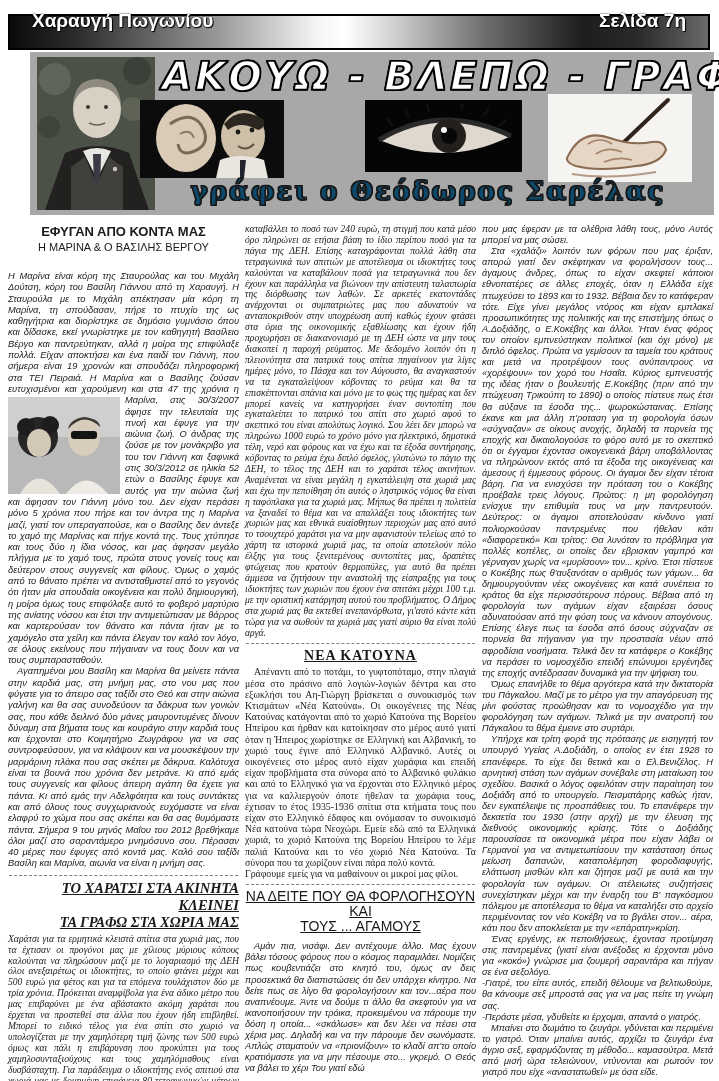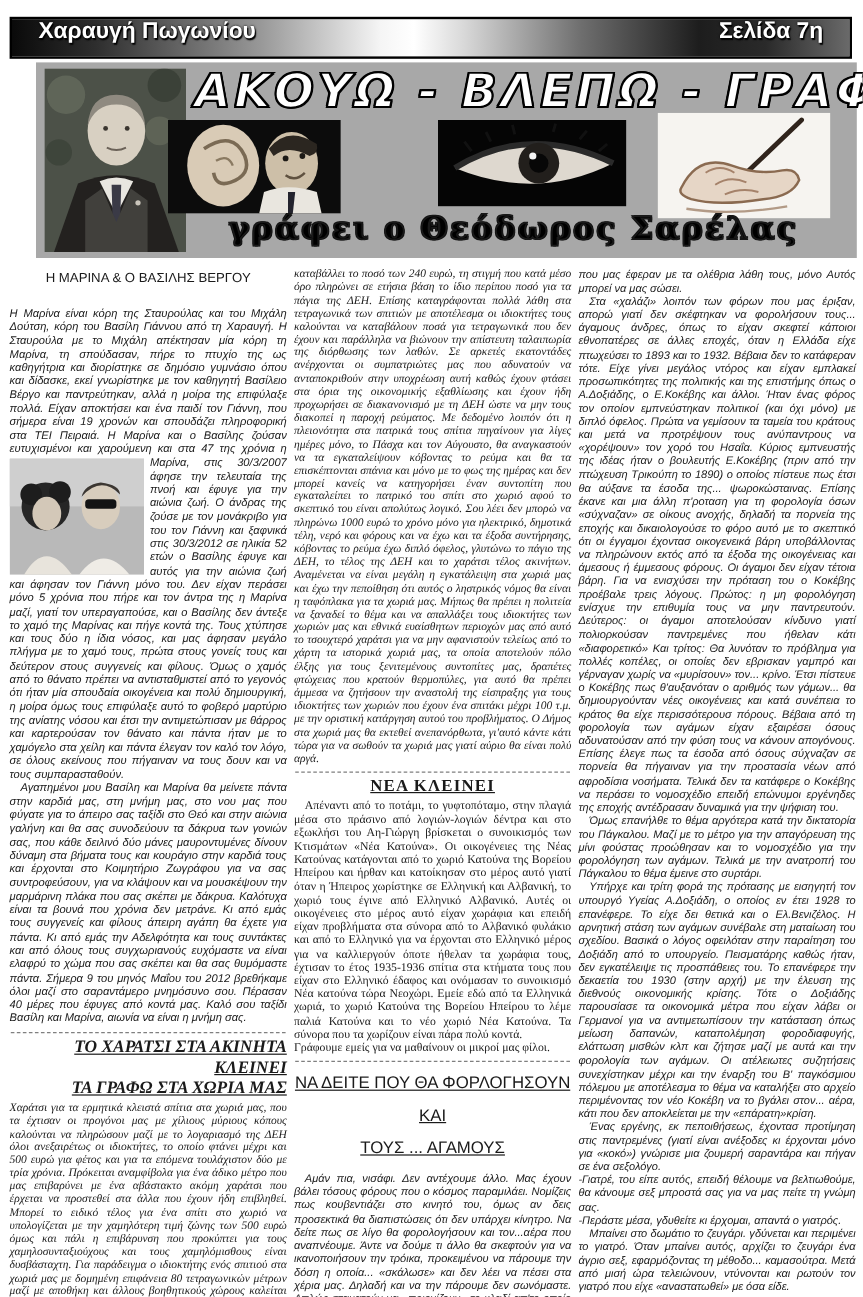--- a/index.html
+++ b/index.html
@@ -1,56 +1,56 @@
 <!DOCTYPE html>
 <html lang="el"><head>
 <meta charset="utf-8">
 <style>
   html,body{margin:0;padding:0;background:#fff;}
   .page{position:relative;width:719px;height:1081px;background:#fff;overflow:hidden;
         font-family:"Liberation Sans",sans-serif;color:#1a1a1a;}
   
   .masthead{position:absolute;left:8px;top:14px;width:702px;height:35px;box-sizing:border-box;
-        border:2px solid #000;display:flex;align-items:flex-start;justify-content:space-between;padding:0 22px;
+        border:2px solid #000;display:flex;align-items:flex-end;justify-content:space-between;padding:16px 22px;
         background:linear-gradient(90deg,#0a0a0a 0%,#2e2e2e 10%,#9a9a9a 30%,#f5f5f5 44%,#ffffff 48%,#d8d8d8 54%,#6e6e6e 68%,#1d1d1d 82%,#2a2a2a 90%,#6a6a6a 100%);}
   .masthead .mtxt{color:#fff;font-size:19px;font-weight:bold;text-shadow:0 0 2px #000,1px 1px 1px #000;}
   
   .banner{position:absolute;left:30px;top:52px;width:684px;height:163px;background:#a8a8a8;}
   .portrait{position:absolute;left:7px;top:5px;width:118px;height:153px;}
   .banner-title{position:absolute;left:132px;right:2px;top:2px;text-align:center;white-space:nowrap;
         font-family:"DejaVu Sans",sans-serif;font-style:italic;font-weight:bold;font-size:39px;
         color:#fff;-webkit-text-stroke:1.6px #000;text-shadow:1px 1px 0 #000,-1px -1px 0 #000,1px -1px 0 #000,-1px 1px 0 #000;
         letter-spacing:3px;}
   .bimg{position:absolute;display:block;}
   .img-ear{left:110px;top:48px;}
   .img-eye{left:335px;top:48px;}
   .img-hand{left:518px;top:42px;}
   .banner-byline{position:absolute;left:120px;right:8px;top:124px;text-align:center;white-space:nowrap;
-        font-family:"DejaVu Serif",serif;font-weight:bold;font-size:26px;color:#000000;
+        font-family:"DejaVu Serif",serif;font-weight:bold;font-size:26px;color:#0c4a6e;
         -webkit-text-stroke:1.2px #1a1a1a;text-shadow:1px 1px 0 #111,-1px -1px 0 #111,1px -1px 0 #111,-1px 1px 0 #111;
         letter-spacing:2px;}
   
   .cols{position:absolute;left:8px;top:224px;width:705px;display:flex;gap:6px;}
   .col{width:231px;box-sizing:border-box;}
   .kicker{font-size:13px;font-weight:bold;text-align:center;line-height:15px;margin:0;}
   .obit-title{font-size:11px;font-weight:normal;text-align:center;line-height:16px;margin:0 0 16px 0;}
   .body-sans{font-size:9.3px;line-height:11.3px;text-align:justify;font-style:italic;}
   .body-sans p{margin:0;}
   .p-indent{text-indent:9px;}
   .inline-photo{float:left;width:112px;height:97px;margin:2px 5px 1px 0;}
   .sep{border:none;border-top:1px dashed #7f7f7f;margin:5px 1px 4px 1px;height:0;}
   .haratsi-h{font-family:"Liberation Serif",serif;font-weight:bold;font-style:italic;font-size:14.5px;
         text-align:right;text-decoration:underline;line-height:17px;margin:2px 0 3px 0;}
   .body-serif-it{font-family:"Liberation Serif",serif;font-style:italic;font-size:9.6px;line-height:10.9px;text-align:justify;}
   .body-serif-it p{margin:0;}
   .katouna-h{font-family:"Liberation Serif",serif;font-weight:bold;font-size:14px;text-align:center;
         text-decoration:underline;letter-spacing:1px;margin:3px 0 2px 0;}
   .body-serif{font-family:"Liberation Serif",serif;font-size:9.8px;line-height:11.2px;text-align:justify;}
   .body-serif p{margin:0;}
-  .agamoi-h{font-size:14px;font-weight:normal;text-align:center;text-decoration:underline;line-height:27px;margin:4px 0 7px 0;}
+  .agamoi-h{font-size:14px;font-weight:normal;text-align:center;text-decoration:underline;line-height:15px;margin:4px 0 7px 0;}
   .body-sans-it{font-style:italic;font-size:9.2px;line-height:11.1px;text-align:justify;}
   .body-sans-it p{margin:0;}
 </style>
 </head>
 <body>
 
 <div class="page">
 
   <div class="masthead">
     <span class="mtxt">Χαραυγή Πωγωνίου</span>
@@ -109,20 +109,21 @@
       <path d="M40,50 Q52,42 64,50 M48,60 Q60,52 74,58 M56,68 Q70,62 84,66" stroke="#a5826a" stroke-width="1.6" fill="none"></path>
       <path d="M24,80 Q60,86 108,78" stroke="#b29a86" stroke-width="2" fill="none"></path>
     </svg>
 
     <div class="banner-byline">γράφει ο Θεόδωρος Σαρέλας</div>
   </div>
 
   <div class="cols">
 
     <div class="col">
+      <p class="kicker">ΕΦΥΓΑΝ ΑΠΟ ΚΟΝΤΑ ΜΑΣ</p>
       <p class="obit-title">Η ΜΑΡΙΝΑ &amp; Ο ΒΑΣΙΛΗΣ ΒΕΡΓΟΥ</p>
       <div class="body-sans">
         <span>Η Μαρίνα είναι κόρη της Σταυρούλας και του Μιχάλη Δούτση, κόρη του Βασίλη Γιάννου από τη Χαραυγή. Η Σταυρούλα με το Μιχάλη απέκτησαν μία κόρη τη Μαρίνα, τη σπούδασαν, πήρε το πτυχίο της ως καθηγήτρια και διορίστηκε σε δημόσιο γυμνάσιο όπου και δίδασκε, εκεί γνωρίστηκε με τον καθηγητή Βασίλειο Βέργο και παντρεύτηκαν, αλλά η μοίρα της επιφύλαξε πολλά. Είχαν αποκτήσει και ένα παιδί τον Γιάννη, που σήμερα είναι 19 χρονών και σπουδάζει πληροφορική στα ΤΕΙ Πειραιά. Η Μαρίνα και ο Βασίλης ζούσαν ευτυχισμένοι και χαρούμενη και στα 47 της χρόνια η</span>
         <svg class="inline-photo" viewBox="0 0 112 97" xmlns="http://www.w3.org/2000/svg">
           <rect width="112" height="97" fill="#b9b9b9"></rect>
           <rect width="112" height="40" fill="#cfcfcf"></rect>
           <circle cx="30" cy="40" r="20" fill="#262626"></circle>
           <circle cx="18" cy="30" r="9" fill="#1d1d1d"></circle>
           <circle cx="42" cy="28" r="9" fill="#1d1d1d"></circle>
           <ellipse cx="31" cy="46" rx="12" ry="14" fill="#d3c8b8"></ellipse>
@@ -143,21 +144,21 @@
       <div class="body-serif-it">
         <p>Χαράτσι για τα ερμητικά κλειστά σπίτια στα χωριά μας, που τα έχτισαν οι προγόνοι μας με χίλιους μύριους κόπους καλούνται να πληρώσουν μαζί με το λογαριασμό της ΔΕΗ όλοι ανεξαιρέτως οι ιδιοκτήτες, το οποίο φτάνει μέχρι και 500 ευρώ για φέτος και για τα επόμενα τουλάχιστον δύο με τρία χρόνια. Πρόκειται αναμφίβολα για ένα άδικο μέτρο που μας επιβαρύνει με ένα αβάστακτο ακόμη χαράτσι που έρχεται να προστεθεί στα άλλα που έχουν ήδη επιβληθεί. Μπορεί το ειδικό τέλος για ένα σπίτι στο χωριό να υπολογίζεται με την χαμηλότερη τιμή ζώνης των 500 ευρώ όμως και πάλι η επιβάρυνση που προκύπτει για τους χαμηλοσυνταξιούχους και τους χαμηλόμισθους είναι δυσβάσταχτη. Για παράδειγμα ο ιδιοκτήτης ενός σπιτιού στα χωριά μας με δομημένη επιφάνεια 80 τετραγωνικών μέτρων μαζί με αποθήκη και άλλους βοηθητικούς χώρους καλείται να</p>
       </div>
     </div>
 
     <div class="col">
       <div class="body-serif-it">
         <p>καταβάλλει το ποσό των 240 ευρώ, τη στιγμή που κατά μέσο όρο πληρώνει σε ετήσια βάση το ίδιο περίπου ποσό για τα πάγια της ΔΕΗ. Επίσης καταγράφονται πολλά λάθη στα τετραγωνικά των σπιτιών με αποτέλεσμα οι ιδιοκτήτες τους καλούνται να καταβάλουν ποσά για τετραγωνικά που δεν έχουν και παράλληλα να βιώνουν την απίστευτη ταλαιπωρία της διόρθωσης των λαθών. Σε αρκετές εκατοντάδες ανέρχονται οι συμπατριώτες μας που αδυνατούν να ανταποκριθούν στην υποχρέωση αυτή καθώς έχουν φτάσει στα όρια της οικονομικής εξαθλίωσης και έχουν ήδη προχωρήσει σε διακανονισμό με τη ΔΕΗ ώστε να μην τους διακοπεί η παροχή ρεύματος. Με δεδομένο λοιπόν ότι η πλειονότητα στα πατρικά τους σπίτια πηγαίνουν για λίγες ημέρες μόνο, το Πάσχα και τον Αύγουστο, θα αναγκαστούν να τα εγκαταλείψουν κόβοντας το ρεύμα και θα τα επισκέπτονται σπάνια και μόνο με το φως της ημέρας και δεν μπορεί κανείς να κατηγορήσει έναν συντοπίτη που εγκαταλείπει το πατρικό του σπίτι στο χωριό αφού το σκεπτικό του είναι απολύτως λογικό. Σου λέει δεν μπορώ να πληρώνω 1000 ευρώ το χρόνο μόνο για ηλεκτρικό, δημοτικά τέλη, νερό και φόρους και να έχω και τα έξοδα συντήρησης, κόβοντας το ρεύμα έχω διπλό όφελος, γλυτώνω το πάγιο της ΔΕΗ, το τέλος της ΔΕΗ και το χαράτσι τέλος ακινήτων. Αναμένεται να είναι μεγάλη η εγκατάλειψη στα χωριά μας και έχω την πεποίθηση ότι αυτός ο ληστρικός νόμος θα είναι η ταφόπλακα για τα χωριά μας. Μήπως θα πρέπει η πολιτεία να ξαναδεί το θέμα και να απαλλάξει τους ιδιοκτήτες των χωριών μας και εθνικά ευαίσθητων περιοχών μας από αυτό το τσουχτερό χαράτσι για να μην αφανιστούν τελείως από το χάρτη τα ιστορικά χωριά μας, τα οποία αποτελούν πόλο έλξης για τους ξενιτεμένους συντοπίτες μας, δραπέτες φτώχειας που κρατούν θερμοπύλες, για αυτό θα πρέπει άμμεσα να ζητήσουν την αναστολή της είσπραξης για τους ιδιοκτήτες των χωριών που έχουν ένα σπιτάκι μέχρι 100 τ.μ. με την οριστική κατάργηση αυτού του προβλήματος. Ο Δήμος στα χωριά μας θα εκτεθεί ανεπανόρθωτα, γι'αυτό κάντε κάτι τώρα για να σωθούν τα χωριά μας γιατί αύριο θα είναι πολύ αργά.</p>
       </div>
       <hr class="sep">
-      <div class="katouna-h">ΝΕΑ ΚΛΕΙΝΕΙ</div>
+      <div class="katouna-h">ΝΕΑ ΚΑΤΟΥΝΑ</div>
       <div class="body-serif">
         <p class="p-indent">Απέναντι από το ποτάμι, το γυφτοπόταμο, στην πλαγιά μέσα στο πράσινο από λογιών-λογιών δέντρα και στο εξωκλήσι του Αη-Γιώργη βρίσκεται ο συνοικισμός των Κτισμάτων «Νέα Κατούνα». Οι οικογένειες της Νέας Κατούνας κατάγονται από το χωριό Κατούνα της Βορείου Ηπείρου και ήρθαν και κατοίκησαν στο μέρος αυτό γιατί όταν η Ήπειρος χωρίστηκε σε Ελληνική και Αλβανική, το χωριό τους έγινε από Ελληνικό Αλβανικό. Αυτές οι οικογένειες στο μέρος αυτό είχαν χωράφια και επειδή είχαν προβλήματα στα σύνορα από το Αλβανικό φυλάκιο και από το Ελληνικό για να έρχονται στο Ελληνικό μέρος για να καλλιεργούν όποτε ήθελαν τα χωράφια τους, έχτισαν το έτος 1935-1936 σπίτια στα κτήματα τους που είχαν στο Ελληνικό έδαφος και ονόμασαν το συνοικισμό Νέα κατούνα τώρα Νεοχώρι. Εμείε εδώ από τα Ελληνικά χωριά, το χωριό Κατούνα της Βορείου Ηπείρου το λέμε παλιά Κατούνα και το νέο χωριό Νέα Κατούνα. Τα σύνορα που τα χωρίζουν είναι πάρα πολύ κοντά.</p>
         <p>Γράφουμε εμείς για να μαθαίνουν οι μικροί μας φίλοι.</p>
       </div>
       <hr class="sep">
       <div class="agamoi-h">
         <div>ΝΑ ΔΕΙΤΕ ΠΟΥ ΘΑ ΦΟΡΛΟΓΗΣΟΥΝ ΚΑΙ</div>
         <div>ΤΟΥΣ ... ΑΓΑΜΟΥΣ</div>
       </div>
       <div class="body-sans-it">

